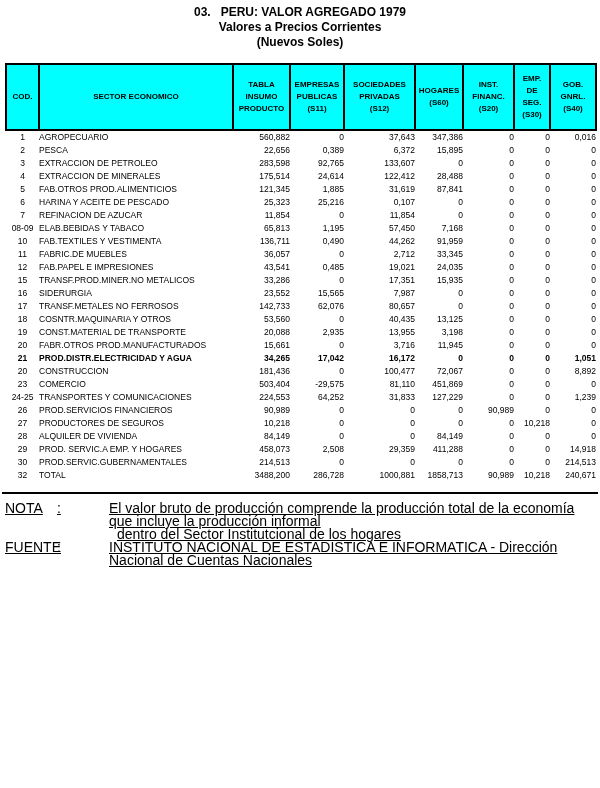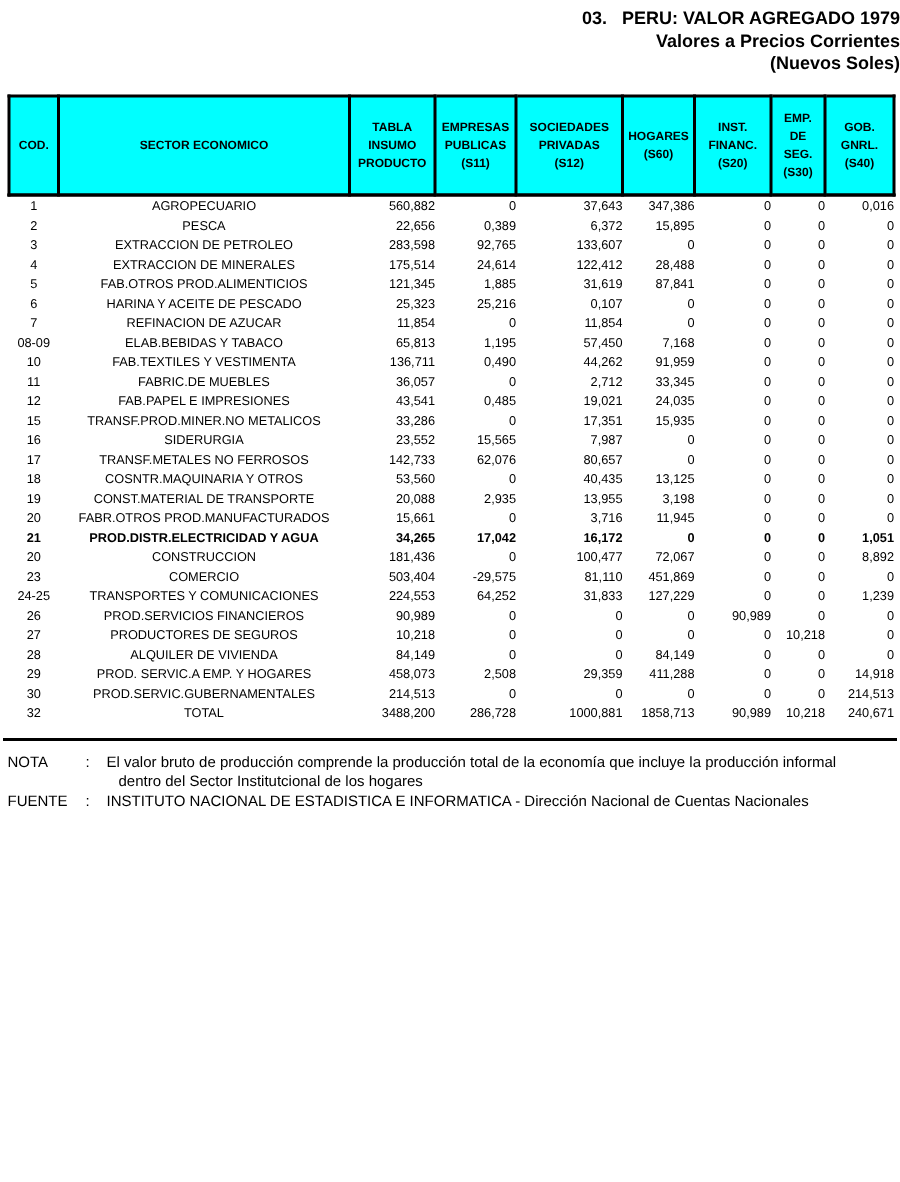--- a/index.html
+++ b/index.html
@@ -2,53 +2,53 @@
 <html><head>
 <meta charset="utf-8">
 <style>
   html, body { margin:0; padding:0; background:#ffffff; color:#000000;
                font-family:"Liberation Sans", sans-serif; }
   .page { position:relative; width:600px; height:788px; background:#ffffff; overflow:hidden; }
 
   
   .title-block { text-align:center; padding-top:5px; font-weight:bold;
                  font-size:12px; line-height:15px; }
-  .title-line { white-space:pre;text-align:right; }
+  .title-line { white-space:pre; }
 
   
   table.main { border-collapse:collapse; table-layout:fixed;
                width:590px; margin:13px 0 0 5px; }
   table.main thead th {
     background:#00FFFF;
     border:2px solid #000000;
     font-size:8px; font-weight:bold; line-height:12px;
     white-space:pre-line; text-align:center; vertical-align:middle;
     height:64px; padding:0 1px;
   }
   table.main tbody td {
     font-size:8.5px; line-height:13px; padding:0; vertical-align:bottom;
     white-space:nowrap; overflow:hidden;
   }
   td.c-code   { text-align:center; }
-  td.c-sector { text-align:center; padding-left:9px; }
+  td.c-sector { text-align:left; padding-left:9px; }
   td.c-num    { text-align:right; padding-right:5px; }
 
   
   tr.gap-first td { padding-top:8px; }
   tr.gap-g td     { padding-top:13px; }
   tr.gap-G td     { padding-top:21px;font-weight:bold; }
   tr.gap-t td     { padding-top:15px; }
 
   
   .bottom-rule { border-top:2px solid #000000; margin:10px 2px 0 2px; height:0; }
-  .notes { margin:8px 0 0 5px; font-size:10px; line-height:13px; }
+  .notes { margin:8px 0 0 5px; font-size:14px; line-height:13px;text-decoration:underline; }
   .note-row  { display:flex; }
   .note-label { width:52px; flex:none; }
   .note-colon { width:14px; flex:none; }
-  .note-text  { flex:1; }
+  .note-text  { flex:1;margin-left:38px; }
   .note-text.indent2 { padding-left:8px; }
 </style>
 </head>
 <body>
 
 <div class="page">
 
   <div class="title-block">
     <div class="title-line">03.   PERU: VALOR AGREGADO 1979</div>
     <div class="title-line">Valores a Precios Corrientes</div>

